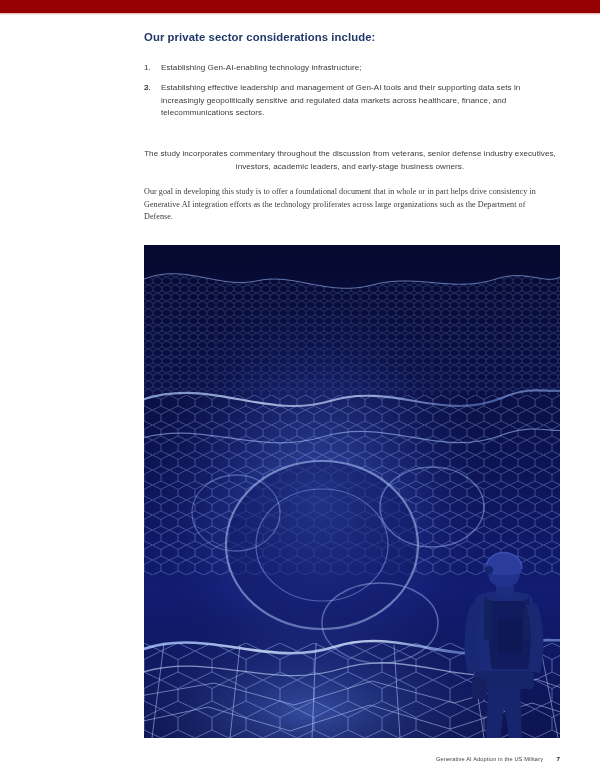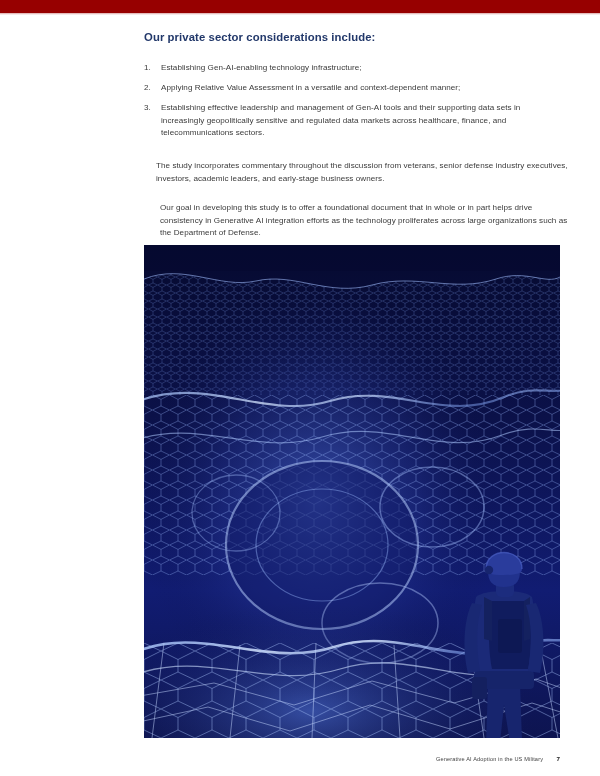--- a/index.html
+++ b/index.html
@@ -136,31 +136,30 @@
 
   <div class="heading">Our private sector considerations include:</div>
 
   <ol class="num-list" style="list-style:none;margin:0;padding:0;">
     <li class="num-item">
       <span class="marker">1.</span>
       <span>Establishing Gen-AI-enabling technology infrastructure;</span>
     </li>
     <li class="num-item">
       <span class="marker">2.</span>
-      <span>Applying Relative Value Assessment in a versatile and context-dependent manner;</span>
     </li>
     <li class="num-item">
       <span class="marker">3.</span>
       <span>Establishing effective leadership and management of Gen-AI tools and their supporting data sets in increasingly geopolitically sensitive and regulated data markets across healthcare, finance, and telecommunications sectors.</span>
     </li>
   </ol>
 
-  <p class="para para-1" style="margin:12px;">The study incorporates commentary throughout the discussion from veterans, senior defense industry executives, investors, academic leaders, and early-stage business owners.</p>
-
-  <p class="para para-2" style="margin:16px;">Our goal in developing this study is to offer a foundational document that in whole or in part helps drive consistency in Generative AI integration efforts as the technology proliferates across large organizations such as the Department of Defense.</p>
+  <p class="para para-1" style="margin:0;text-align:center;">The study incorporates commentary throughout the discussion from veterans, senior defense industry executives, investors, academic leaders, and early-stage business owners.</p>
+
+  <p class="para para-2" style="margin:0;font-family:Liberation Serif, serif;">Our goal in developing this study is to offer a foundational document that in whole or in part helps drive consistency in Generative AI integration efforts as the technology proliferates across large organizations such as the Department of Defense.</p>
 
   <div class="artwork">
     <svg viewBox="0 0 416 493" preserveAspectRatio="none">
       <defs>
         <linearGradient id="skyGrad" x1="0" y1="0" x2="0" y2="1">
           <stop offset="0%" stop-color="#060a30"></stop>
           <stop offset="35%" stop-color="#0b1149"></stop>
           <stop offset="70%" stop-color="#111c72"></stop>
           <stop offset="100%" stop-color="#0d1450"></stop>
         </linearGradient>

